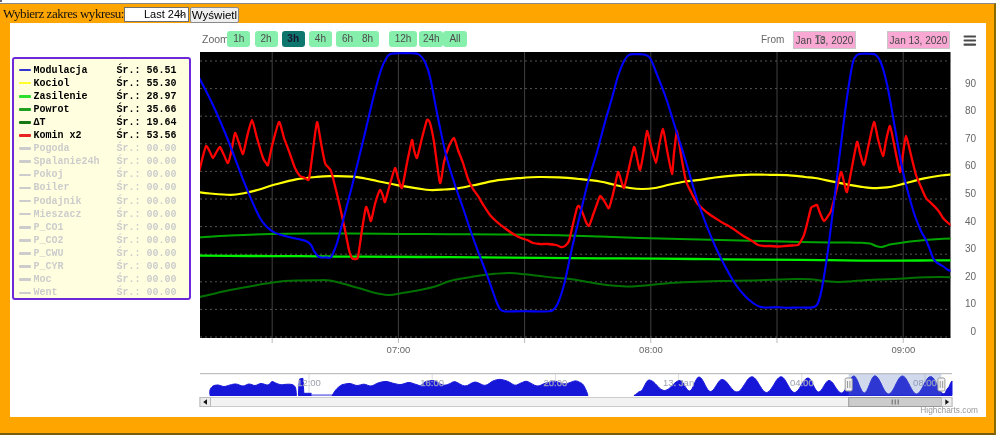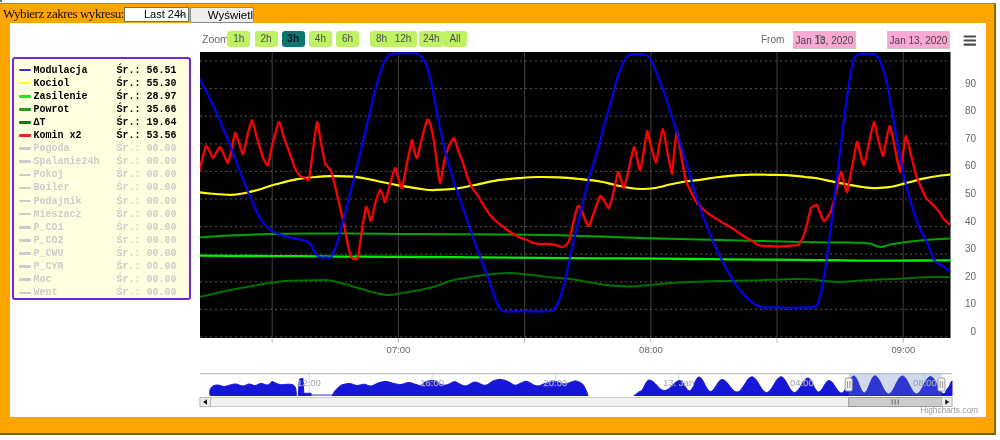--- a/index.html
+++ b/index.html
@@ -1,29 +1,29 @@
 <!DOCTYPE html>
 <html><head><meta charset="utf-8"><style>
 html,body{margin:0;padding:0;background:#fff;width:1000px;height:440px;overflow:hidden}
 *{box-sizing:border-box}
 #frame{position:absolute;left:0;top:3px;width:996px;height:432px;background:#ffa500;border-right:2px solid #8a6a00;border-bottom:2px solid #7a5c10;border-top:1px solid #888}
 #white{position:absolute;left:10px;top:23px;width:976px;height:394px;background:#fff}
 #topbar{position:absolute;left:0;top:0;width:1000px;height:26px;font-family:"Liberation Serif",serif;font-size:14px;color:#111}
 #toplbl{position:absolute;left:3px;top:6px;font-size:13px;letter-spacing:-0.45px;white-space:nowrap}
 #sel{position:absolute;left:124px;top:7px;width:65px;height:15px;background:#fff;border:1px solid #707070;font-family:"Liberation Sans",sans-serif;font-size:11px;color:#000;line-height:13px;padding-left:19px}
 #sel .chev{position:absolute;right:3px;top:4px;width:6px;height:6px}
-#btn{position:absolute;left:190px;top:6.5px;width:64px;height:16px;background:#efefef;border:1px solid #8a8a8a;border-radius:2px;font-family:"Liberation Sans",sans-serif;font-size:11.5px;color:#000;text-align:right;line-height:14px}
+#btn{position:absolute;left:190px;top:6.5px;width:49px;height:16px;background:#efefef;border:1px solid #8a8a8a;border-radius:2px;font-family:"Liberation Sans",sans-serif;font-size:11.5px;color:#000;text-align:center;line-height:14px}
 #legend{position:absolute;left:12px;top:56.5px;width:179px;height:243px;background:#ffffe0;border:2px solid #6d28d9;border-radius:3px;font-family:"Liberation Mono",monospace;font-weight:bold;font-size:10px;padding-top:5px}
 .lrow{position:relative;height:13.12px;line-height:13.12px;color:#000;white-space:pre}
 .lrow .dash{position:absolute;left:5px;top:5.2px;width:11.5px;height:2.6px;border-radius:1px}
 .lrow .nm{position:absolute;left:19.5px}
 .lrow .vl{position:absolute;left:102.5px}
 .lrow.off{color:#ccc}
 .zoomlbl{position:absolute;left:202px;top:33px;font-family:"Liberation Sans",sans-serif;font-size:10.5px;color:#666}
-.rbtn{position:absolute;top:31px;height:15.5px;background:#bef264;border-radius:3px;font-family:"Liberation Sans",sans-serif;font-size:10px;color:#4d4d4d;text-align:center;line-height:15.5px}
+.rbtn{position:absolute;top:31px;height:15.5px;background:#86efac;border-radius:3px;font-family:"Liberation Sans",sans-serif;font-size:10px;color:#4d4d4d;text-align:center;line-height:15.5px}
 .rbtn.sel{background:#0f766e;color:#16162e;font-weight:bold}
 .ft{position:absolute;top:33.5px;font-family:"Liberation Sans",sans-serif;font-size:10px;color:#666}
 .dinp{position:absolute;top:30.5px;width:63px;height:18px;border:1px solid #c8c8c8;background:#f9a8d4;font-family:"Liberation Sans",sans-serif;font-size:10px;color:#444;text-align:center;line-height:17px;white-space:nowrap;overflow:hidden}
 </style></head><body>
 <div id="frame"></div>
 <div style="position:absolute;left:0;top:0;width:2px;height:1.5px;background:#667"></div>
 <div id="white"></div>
 <svg width="1000" height="440" viewBox="0 0 1000 440" style="position:absolute;left:0;top:0;font-family:'Liberation Sans',sans-serif">
 <defs>
       <clipPath id="pc">
@@ -140,21 +140,21 @@
 <div class="lrow off"><span class="dash" style="background:#cccccc"></span><span class="nm">P_CYR</span><span class="vl">Śr.: 00.00</span></div>
 <div class="lrow off"><span class="dash" style="background:#cccccc"></span><span class="nm">Moc</span><span class="vl">Śr.: 00.00</span></div>
 <div class="lrow off"><span class="dash" style="background:#cccccc"></span><span class="nm">Went</span><span class="vl">Śr.: 00.00</span></div>
 </div>
 <div class="zoomlbl">Zoom</div>
 <div class="rbtn" style="left:227.3px;width:23.0px">1h</div>
 <div class="rbtn" style="left:254.5px;width:23.0px">2h</div>
 <div class="rbtn sel" style="left:281.7px;width:23.0px">3h</div>
 <div class="rbtn" style="left:308.9px;width:23.0px">4h</div>
 <div class="rbtn" style="left:336.1px;width:23.0px">6h</div>
-<div class="rbtn" style="left:370px;width:23.0px">8h</div>
+<div class="rbtn" style="left:356px;width:23.0px">8h</div>
 <div class="rbtn" style="left:389.2px;width:27.7px">12h</div>
 <div class="rbtn" style="left:419.4px;width:23.7px">24h</div>
 <div class="rbtn" style="left:443.1px;width:23.8px">All</div>
 <div class="ft" style="left:761px">From</div>
 <div class="dinp" style="left:793px">Jan 13, 2020</div>
 <div class="ft" style="left:815px">To</div>
 <div class="dinp" style="left:887px">Jan 13, 2020</div>
 <div id="topbar">
   <div id="toplbl">Wybierz zakres wykresu:</div>
   <div id="sel">Last 24h<svg class="chev" viewBox="0 0 10 10">

